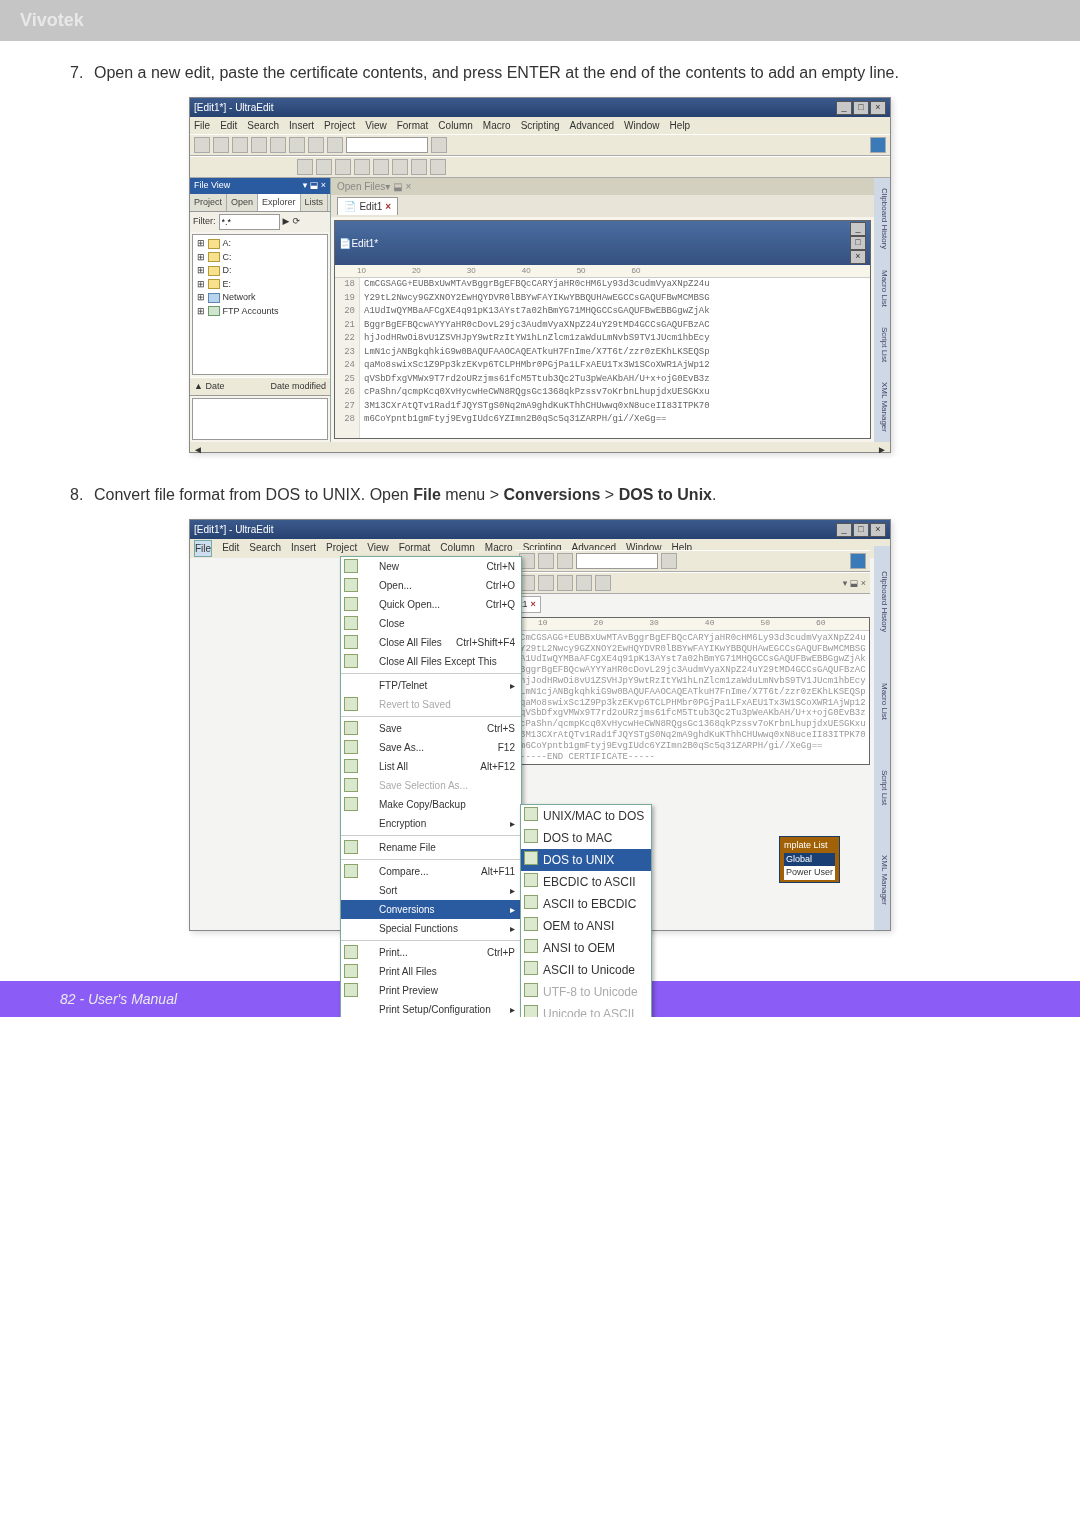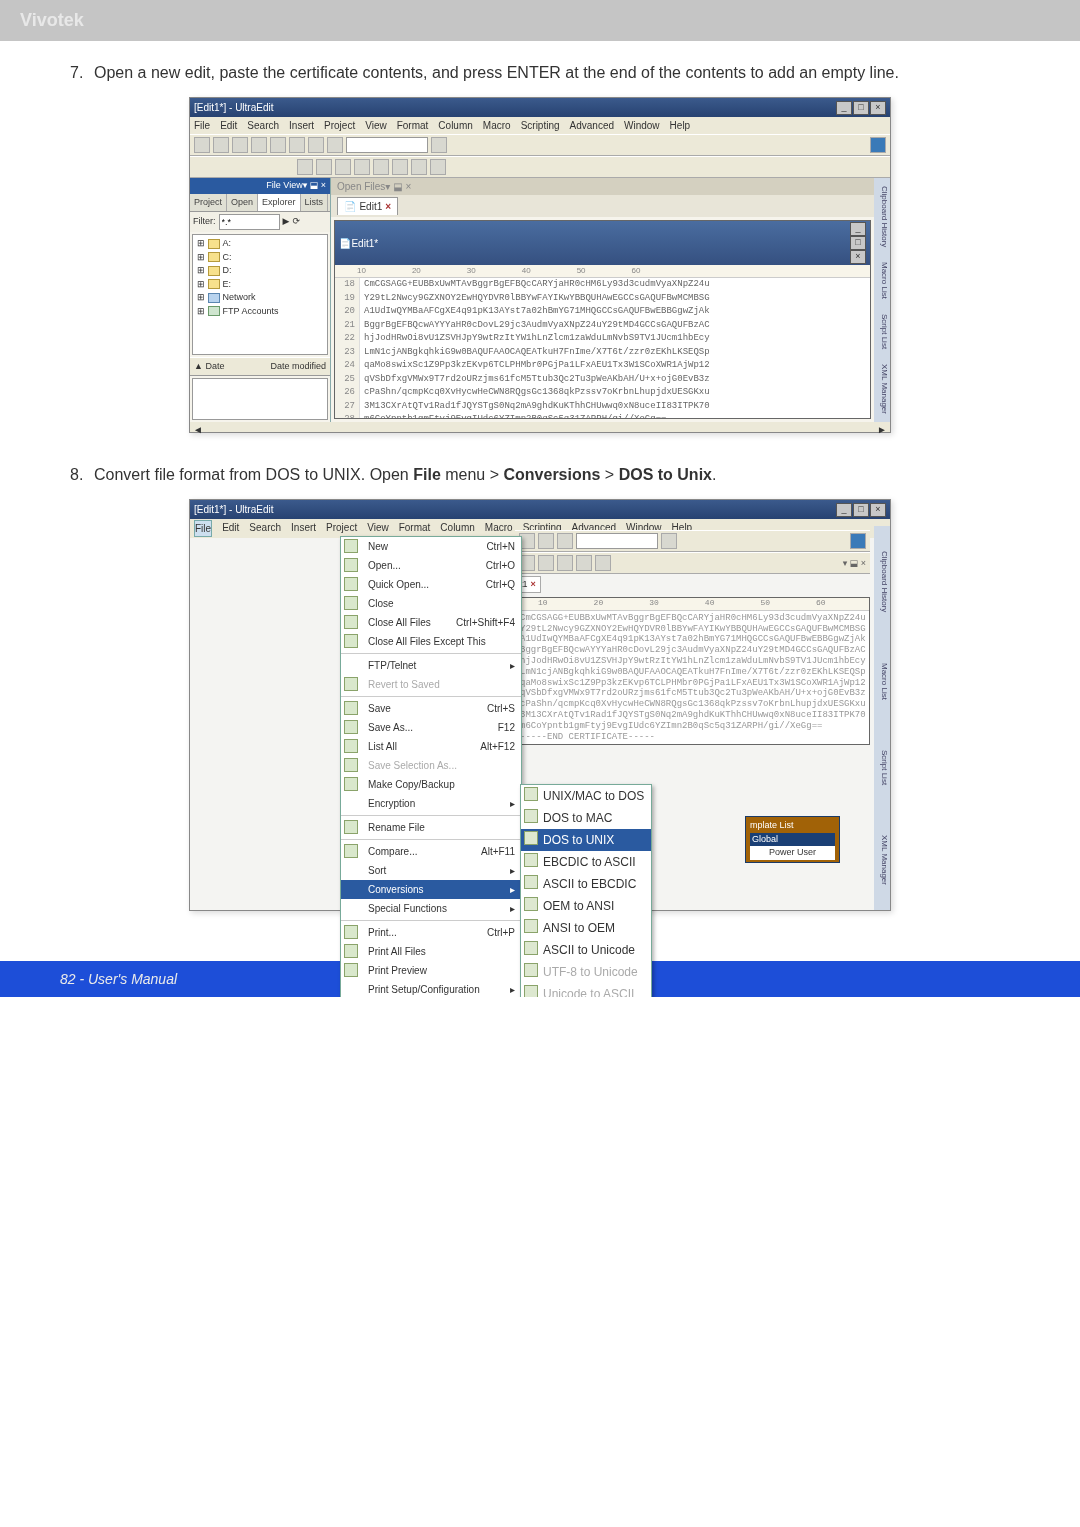--- a/index.html
+++ b/index.html
@@ -207,21 +207,21 @@
     white-space: nowrap;
     overflow: hidden;
   }
   .ruler span { margin-right: 46px; }
   .code-body {
     display: flex;
     background: #fff;
     font-family: "Courier New", monospace;
     font-size: 9px;
     color: #666;
-    height: 140px;
+    height: 160px;
     overflow: hidden;
   }
   .gutter {
     width: 20px;
     text-align: right;
     padding-right: 4px;
     background: #f4f2e8;
     color: #888;
     border-right: 1px solid #ddd;
   }
@@ -250,21 +250,21 @@
     background: #fff;
     border: 1px solid #7a9;
     box-shadow: 2px 2px 4px rgba(0,0,0,0.3);
     font-size: 10px;
     color: #333;
     z-index: 5;
   }
   .dropdown .ditem {
     display: flex;
     justify-content: space-between;
-    padding: 2px 6px 2px 27px;
+    padding: 2px 6px 2px 38px;
     position: relative;
   }
   .dropdown .ditem .dicon {
     position: absolute;
     left: 3px; top: 2px;
     width: 12px; height: 12px;
     background: #d9e8cc;
     border: 1px solid #8aa36a;
   }
   .dropdown .ditem.disabled { color: #aaa; }
@@ -306,21 +306,21 @@
     right: 50px;
     top: 316px;
     background: #a16207;
     color: #fff;
     font-size: 9px;
     padding: 2px 4px;
     border: 1px solid #1a3a68;
   }
   .ss2-wrap { position: relative; }
   .footer {
-    background: #1d4ed8;
+    background: #8b5cf6;
     color: #eaeaea;
     font-style: italic;
     font-size: 14px;
     padding: 10px 60px;
   }
 </style>
 </head>
 <body>
 
 <div class="header-bar">
@@ -377,21 +377,21 @@
       <span class="tb-icon"></span>
       <span class="tb-icon"></span>
       <span class="tb-icon"></span>
       <span class="tb-icon"></span>
       <span class="tb-icon"></span>
       <span class="tb-icon"></span>
       <span class="tb-icon"></span>
     </div>
     <div class="body-split">
       <div class="left-panel">
-        <div style="background:#2a5aa0;color:#fff;padding:1px 4px;display:flex;justify-content:flex-end;">
+        <div style="background:#2a5aa0;color:#fff;padding:1px 4px;display:flex;justify-content:space-between;">
           <span>File View</span>
           <span>▾ ⬓ ×</span>
         </div>
         <div class="panel-tabs">
           <div class="panel-tab">Project</div>
           <div class="panel-tab">Open</div>
           <div class="panel-tab" style="background:#fff">Explorer</div>
           <div class="panel-tab">Lists</div>
         </div>
         <div class="filter-row">
@@ -725,21 +725,21 @@
         <div class="ditem"><span class="dicon"></span><span>ANSI to OEM</span></div>
         <div class="sep"></div>
         <div class="ditem"><span class="dicon"></span><span>ASCII to Unicode</span></div>
         <div class="ditem disabled"><span class="dicon"></span><span>UTF-8 to Unicode</span></div>
         <div class="ditem disabled"><span class="dicon"></span><span>Unicode to ASCII</span></div>
       </div>
 
     <div class="tooltip-box">
       <div>mplate List</div>
       <div style="background:#1a3f75;padding:0 2px">Global</div>
-      <div style="background:#fff;color:#333;padding:0 19px">Power User</div>
+      <div style="background:#fff;color:#333;padding:0 2px">Power User</div>
     </div>
 
     <div style="position:absolute;right:0;top:26px;bottom:0" class="right-sidebars">
       <span>Clipboard History</span>
       <span>Macro List</span>
       <span>Script List</span>
       <span>XML Manager</span>
     </div>
   </div>
 

